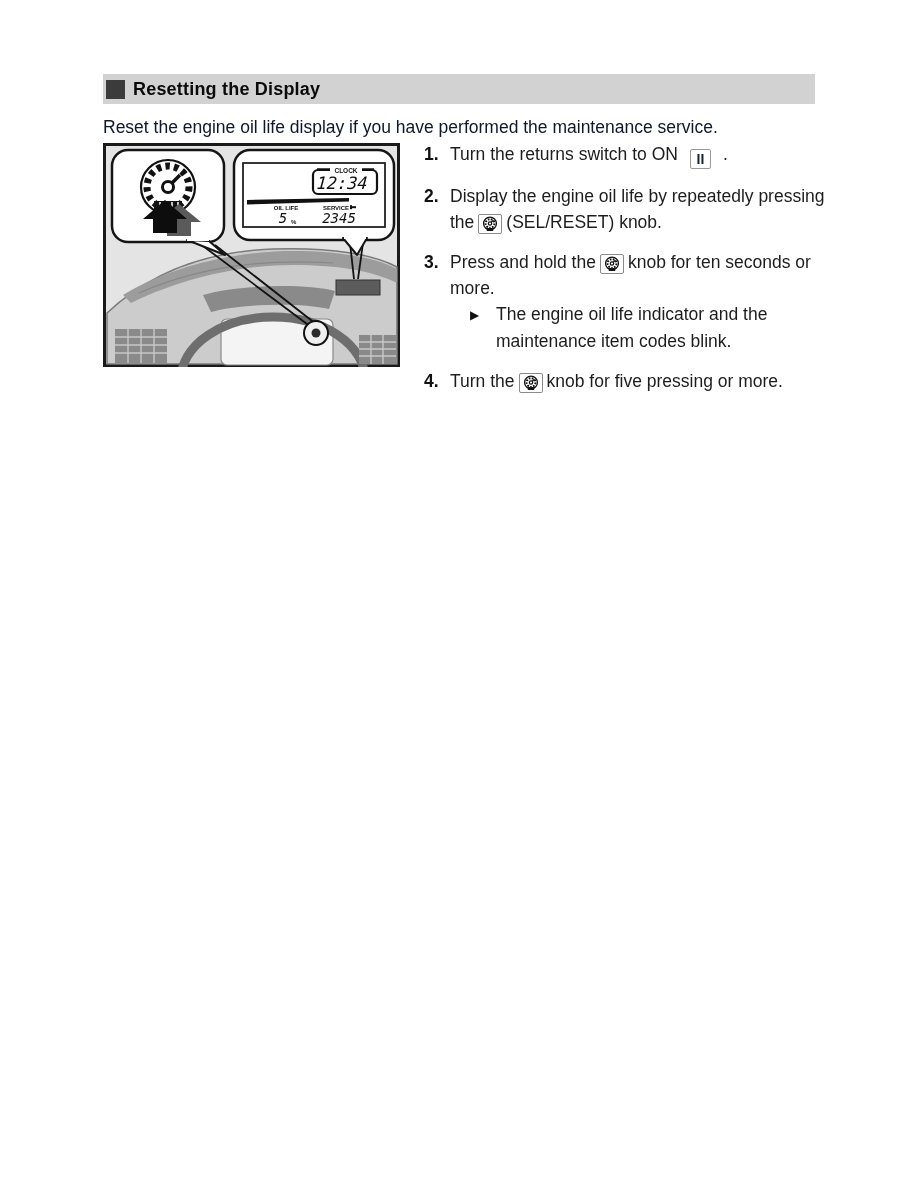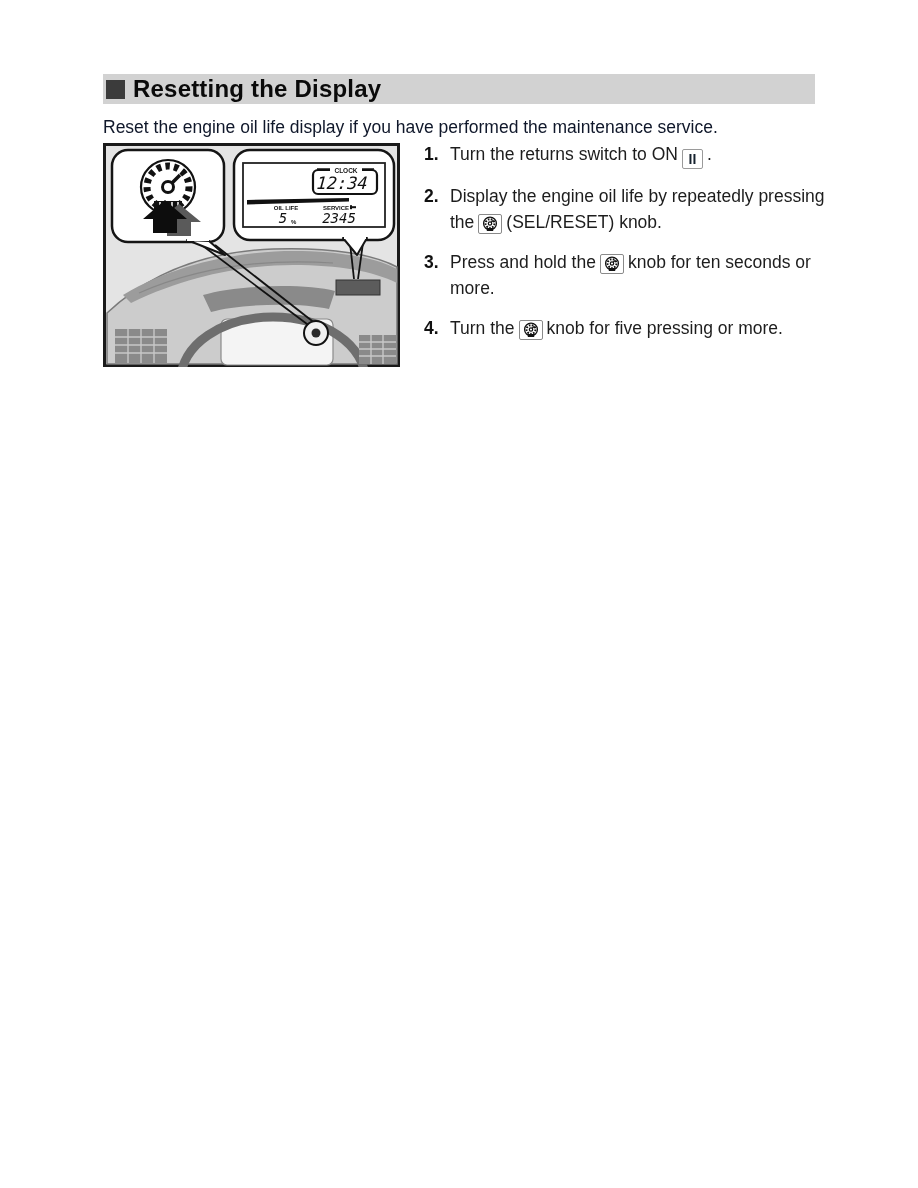--- a/index.html
+++ b/index.html
@@ -3,21 +3,21 @@
 <meta charset="utf-8">
 <style>
   html,body{margin:0;padding:0;background:#ffffff;}
   .page{position:relative;width:918px;height:1188px;background:#ffffff;
         font-family:"Liberation Sans",sans-serif;color:#1d1d1d;overflow:hidden;}
 
   
   .header-bar{position:absolute;left:103px;top:74px;width:712px;height:30px;
               background:#d2d2d2;display:flex;align-items:center;}
   .header-square{width:19px;height:19px;background:#3b3b3b;margin-left:3px;flex:none;}
-  .header-title{font-size:24px;font-weight:bold;color:#0a0a0a;margin-left:8px;
+  .header-title{font-size:18px;font-weight:bold;color:#0a0a0a;margin-left:8px;
                 letter-spacing:.2px;white-space:nowrap;}
 
   
   .intro{position:absolute;left:103px;top:115px;width:760px;font-size:17.5px;
          line-height:24px;color:#0f172a;}
 
   
   .figure{position:absolute;left:103px;top:143px;width:297px;height:224px;}
   .figure svg{display:block;}
   .seg{font-family:"DejaVu Sans Mono",monospace;font-style:italic;fill:#111;}
@@ -31,21 +31,21 @@
   .step-body{width:376px;}
   .result{margin-left:20px;padding-left:26px;text-indent:-26px;width:290px;}
   .marker{display:inline-block;width:26px;text-indent:0;font-size:12px;color:#111;
           vertical-align:1px;}
 
   
   .icon-knob{display:inline-block;width:24px;height:20px;border:1px solid #8a8a8a;
              border-radius:2px;background:#fff;vertical-align:-4px;margin:0 4px;
              text-align:center;line-height:0;padding-top:1px;box-sizing:border-box;}
   .icon-ii{display:inline-block;min-width:21px;height:20px;border:1px solid #9a9a9a;
-           border-radius:2px;background:#fff;vertical-align:-4px;margin:0 4px;
+           border-radius:2px;background:#fff;vertical-align:-4px;margin:0 12px;
            text-align:center;font-weight:bold;font-size:14px;line-height:19px;
            color:#16222e;padding:0 2px;box-sizing:border-box;}
 </style>
 </head>
 <body>
 
 <div class="page">
 
   <div class="header-bar">
     <div class="header-square"></div>
@@ -173,20 +173,23 @@
       <div class="step-num">3.</div>
       <div class="step-body">
         <span>Press and hold the</span><span class="icon-knob"><svg width="20" height="16" viewBox="0 0 20 16">
               <circle cx="10" cy="7.5" r="6.4" fill="none" stroke="#111" stroke-width="1.3"></circle>
               <circle cx="10" cy="7.5" r="4.4" fill="none" stroke="#111" stroke-width="2" stroke-dasharray="1.6 1.4"></circle>
               <circle cx="10" cy="7.5" r="2.6" fill="#fff"></circle>
               <line x1="10.8" y1="6.7" x2="13.4" y2="4.1" stroke="#111" stroke-width="1.3"></line>
               <circle cx="10" cy="7.5" r="1.7" fill="#fff" stroke="#111" stroke-width="1.2"></circle>
               <rect x="6.8" y="12" width="6.4" height="3" fill="#111"></rect>
             </svg></span><span>knob for ten seconds or more.</span>
+        <div class="result">
+          <span class="marker">▶</span><span>The engine oil life indicator and the maintenance item codes blink.</span>
+        </div>
       </div>
     </div>
 
     <div class="step">
       <div class="step-num">4.</div>
       <div class="step-body">
         <span>Turn the</span><span class="icon-knob"><svg width="20" height="16" viewBox="0 0 20 16">
               <circle cx="10" cy="7.5" r="6.4" fill="none" stroke="#111" stroke-width="1.3"></circle>
               <circle cx="10" cy="7.5" r="4.4" fill="none" stroke="#111" stroke-width="2" stroke-dasharray="1.6 1.4"></circle>
               <circle cx="10" cy="7.5" r="2.6" fill="#fff"></circle>

